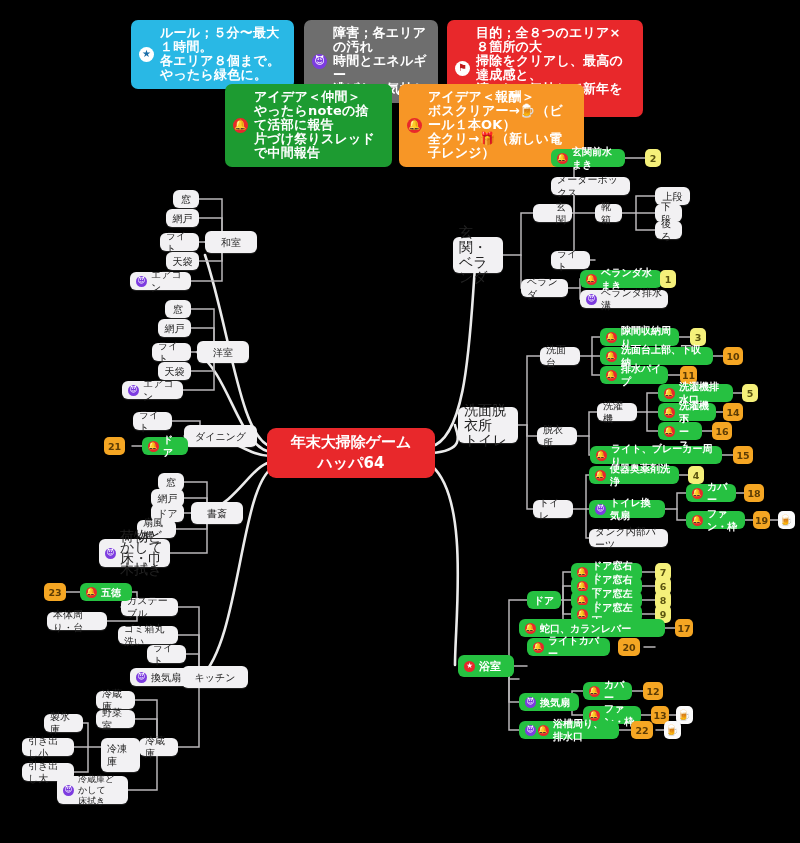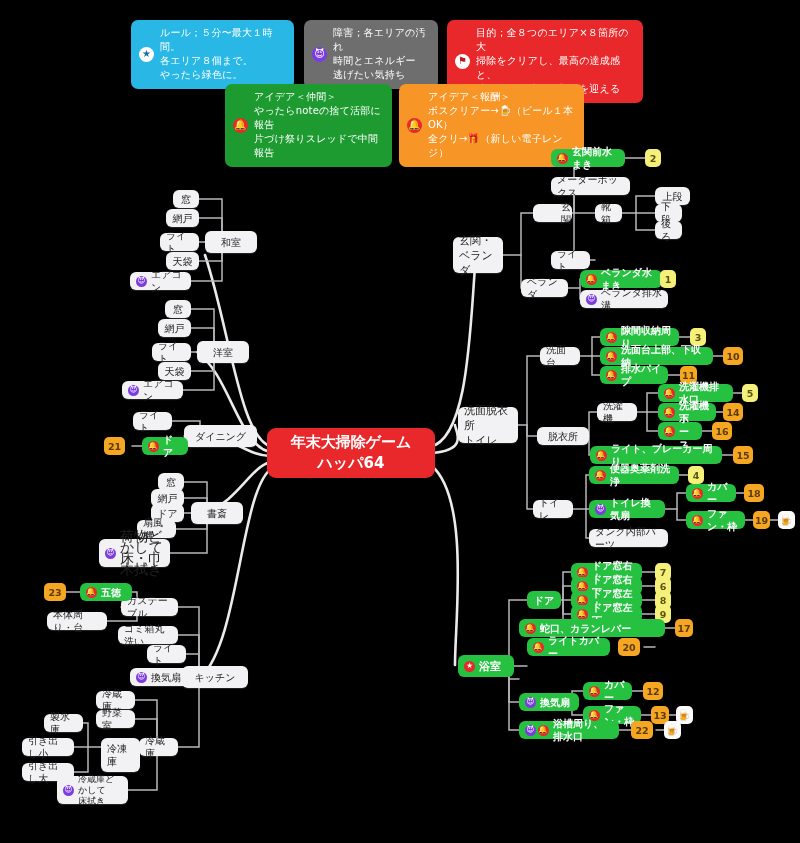--- a/index.html
+++ b/index.html
@@ -10,21 +10,21 @@
     color:#e8e8e8;
   }
   #canvas{position:absolute;left:0;top:0;width:800px;height:843px;}
   #edges{position:absolute;left:0;top:0;width:800px;height:843px;}
 
   
   .legend{position:absolute;display:flex;align-items:center;gap:6px;
           border-radius:7px;padding:6px 10px 7px 8px;box-sizing:border-box;}
   .legend .lgicon{flex:0 0 auto;width:15px;height:15px;border-radius:50%;
           display:flex;align-items:center;justify-content:center;font-size:10px;line-height:1;}
-  .legend .lgtext{font-size:10px;line-height:14px;font-weight:normal;white-space:pre-line;letter-spacing:.2px;}
+  .legend .lgtext{font-size:13px;line-height:14px;font-weight:bold;white-space:pre-line;letter-spacing:.2px;}
   .lg-rule{background:#29b8e5;color:#fff;left:131px;top:20px;width:163px;}
   .lg-obst{background:#6e6e6e;color:#fff;left:304px;top:20px;width:134px;}
   .lg-goal{background:#e8282b;color:#fff;left:447px;top:20px;width:196px;}
   .lg-team{background:#1d9b31;color:#fff;left:225px;top:84px;width:167px;}
   .lg-rew {background:#f79626;color:#fff;left:399px;top:84px;width:185px;}
 
   
   .node{position:absolute;box-sizing:border-box;display:flex;align-items:center;
         gap:4px;border-radius:6px;padding:2px 6px;white-space:pre-line;
         font-size:10px;line-height:13px;}
@@ -38,21 +38,21 @@
          font-size:9.5px;font-weight:bold;color:#6b4a07;}
   .b-yellow{background:#f5f07a;color:#5b5410;}
   .b-orange{background:#f5a623;color:#5c3c05;}
   .emoji{position:absolute;background:#fbfbfb;border-radius:5px;
          display:flex;align-items:center;justify-content:center;font-size:11px;}
   .ic{flex:0 0 auto;width:11px;height:11px;border-radius:50%;
       display:flex;align-items:center;justify-content:center;font-size:7.5px;line-height:1;color:#fff;}
   .ic-red{background:#e8282b;}
   .ic-purple{background:#7d3ce0;}
   .ic-star{background:#e8282b;}
-  .big-branch{font-size:11px;line-height:15px;font-weight:normal;}
+  .big-branch{font-size:14px;line-height:15px;font-weight:normal;}
 </style>
 </head>
 <body>
 
 <div id="canvas">
 
   <svg id="edges" viewBox="0 0 800 843">
     <g fill="none" stroke="#ffffff" stroke-width="2.6" stroke-linecap="round" opacity="0.92">
 
       <path d="M272,447 C240,440 230,330 205,255"></path>
@@ -347,21 +347,21 @@
   <div class="node plain" style="left:57px;top:776px;width:71px;height:28px;">
     <span class="ic ic-purple">😈</span>
     <span class="lbl" style="font-size:9px;line-height:11px;">冷蔵庫どかして
 床拭き</span>
   </div>
 
   <div class="node plain big-branch" style="left:453px;top:237px;width:50px;height:36px;justify-content:center;">
     <span class="lbl">玄関・
 ベランダ</span>
   </div>
-  <div class="node plain" style="left:533px;top:204px;width:27px;height:18px;justify-content:center;padding-left:33px;">
+  <div class="node plain" style="left:533px;top:204px;width:27px;height:18px;justify-content:flex-end;padding-left:33px;">
     <span class="lbl">玄関</span>
   </div>
   <div class="node green" style="left:551px;top:149px;width:74px;height:18px;">
     <span class="ic ic-red">🔔</span>
     <span class="lbl">玄関前水まき</span>
   </div>
   <div class="badge b-yellow" style="left:645px;top:149px;width:16px;height:18px;">
     <span>2</span>
   </div>
   <div class="node plain" style="left:551px;top:177px;width:79px;height:18px;justify-content:center;">
@@ -418,21 +418,21 @@
   <div class="badge b-orange" style="left:723px;top:347px;width:20px;height:18px;">
     <span>10</span>
   </div>
   <div class="node green" style="left:600px;top:366px;width:68px;height:18px;">
     <span class="ic ic-red">🔔</span>
     <span class="lbl">排水パイプ</span>
   </div>
   <div class="badge b-orange" style="left:680px;top:366px;width:17px;height:18px;">
     <span>11</span>
   </div>
-  <div class="node plain" style="left:537px;top:427px;width:52px;height:18px;justify-content:center;">
+  <div class="node plain" style="left:537px;top:427px;width:40px;height:18px;justify-content:center;">
     <span class="lbl">脱衣所</span>
   </div>
   <div class="node plain" style="left:597px;top:403px;width:40px;height:18px;justify-content:center;">
     <span class="lbl">洗濯機</span>
   </div>
   <div class="node green" style="left:658px;top:384px;width:75px;height:18px;">
     <span class="ic ic-red">🔔</span>
     <span class="lbl">洗濯機排水口</span>
   </div>
   <div class="badge b-yellow" style="left:742px;top:384px;width:16px;height:18px;">

